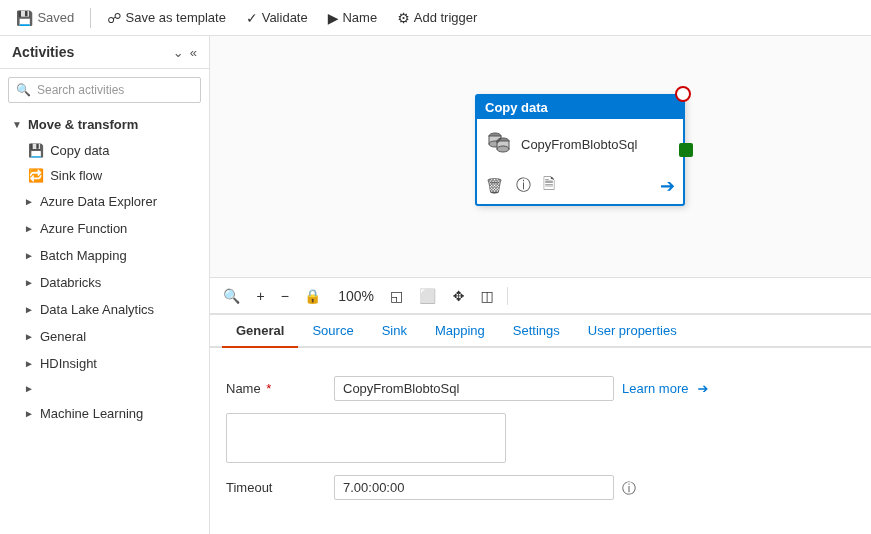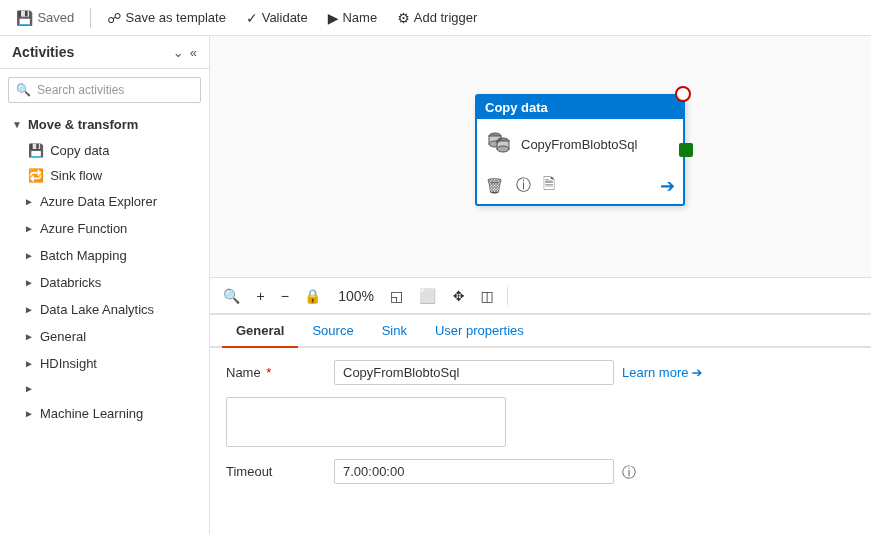--- a/index.html
+++ b/index.html
@@ -132,42 +132,42 @@
     }
     .tab {
       padding: 8px 14px; cursor: pointer; color: #0078d4; font-size: 13px;
       border-bottom: 2px solid transparent; margin-bottom: -2px; white-space: nowrap;
     }
     .tab.active {
       color: #333; font-weight: 600; border-bottom-color: #d83b01;
     }
 
     .properties-content {
-      padding: 12px 16px; overflow-y: auto; flex: 1;
+      padding: 28px 16px; overflow-y: auto; flex: 1;
     }
     .prop-row {
       display: flex; align-items: flex-start; margin-bottom: 12px; gap: 8px;
     }
     .prop-label {
       width: 100px; flex-shrink: 0; color: #333; padding-top: 5px; font-size: 13px;
     }
     .prop-required { color: #c00; margin-left: 2px; }
     .prop-input {
       flex: 1; padding: 4px 8px; border: 1px solid #ccc; border-radius: 2px;
       font-size: 13px; color: #333; outline: none; max-width: 280px;
     }
     .prop-textarea {
       flex: 1; padding: 4px 8px; border: 1px solid #ccc; border-radius: 2px;
       font-size: 13px; color: #333; outline: none; resize: none; height: 50px; max-width: 280px;
     }
     .prop-info-icon { color: #555; font-size: 14px; padding-top: 5px; }
 
     .learn-more-link {
       color: #0078d4; text-decoration: none; font-size: 13px;
-      display: flex; align-items: center; gap: 3px; cursor: pointer;
+      display: flex; align-items: center; gap: 9px; cursor: pointer;
       margin-left: 8px; white-space: nowrap;
     }
 
     .prop-row-inline {
       display: flex; align-items: center; width: 100%;
     }
   </style>
 </head>
 <body>
 
@@ -311,20 +311,22 @@
       <span class="canvas-tool">✥</span>
       <span class="canvas-tool">◫</span>
       <div class="canvas-tool-divider"></div>
     </div>
 
     <div class="properties-panel">
       <div class="tabs-row">
         <div class="tab active">General</div>
         <div class="tab">Source</div>
         <div class="tab">Sink</div>
+        <div class="tab">Mapping</div>
+        <div class="tab">Settings</div>
         <div class="tab">User properties</div>
       </div>
       <div class="properties-content">
 
         <div class="prop-row">
           <span class="prop-label">
             <span>Name</span><span class="prop-required"> *</span>
           </span>
           <div class="prop-row-inline">
             <input class="prop-input" type="text" value="CopyFromBlobtoSql" style="">

